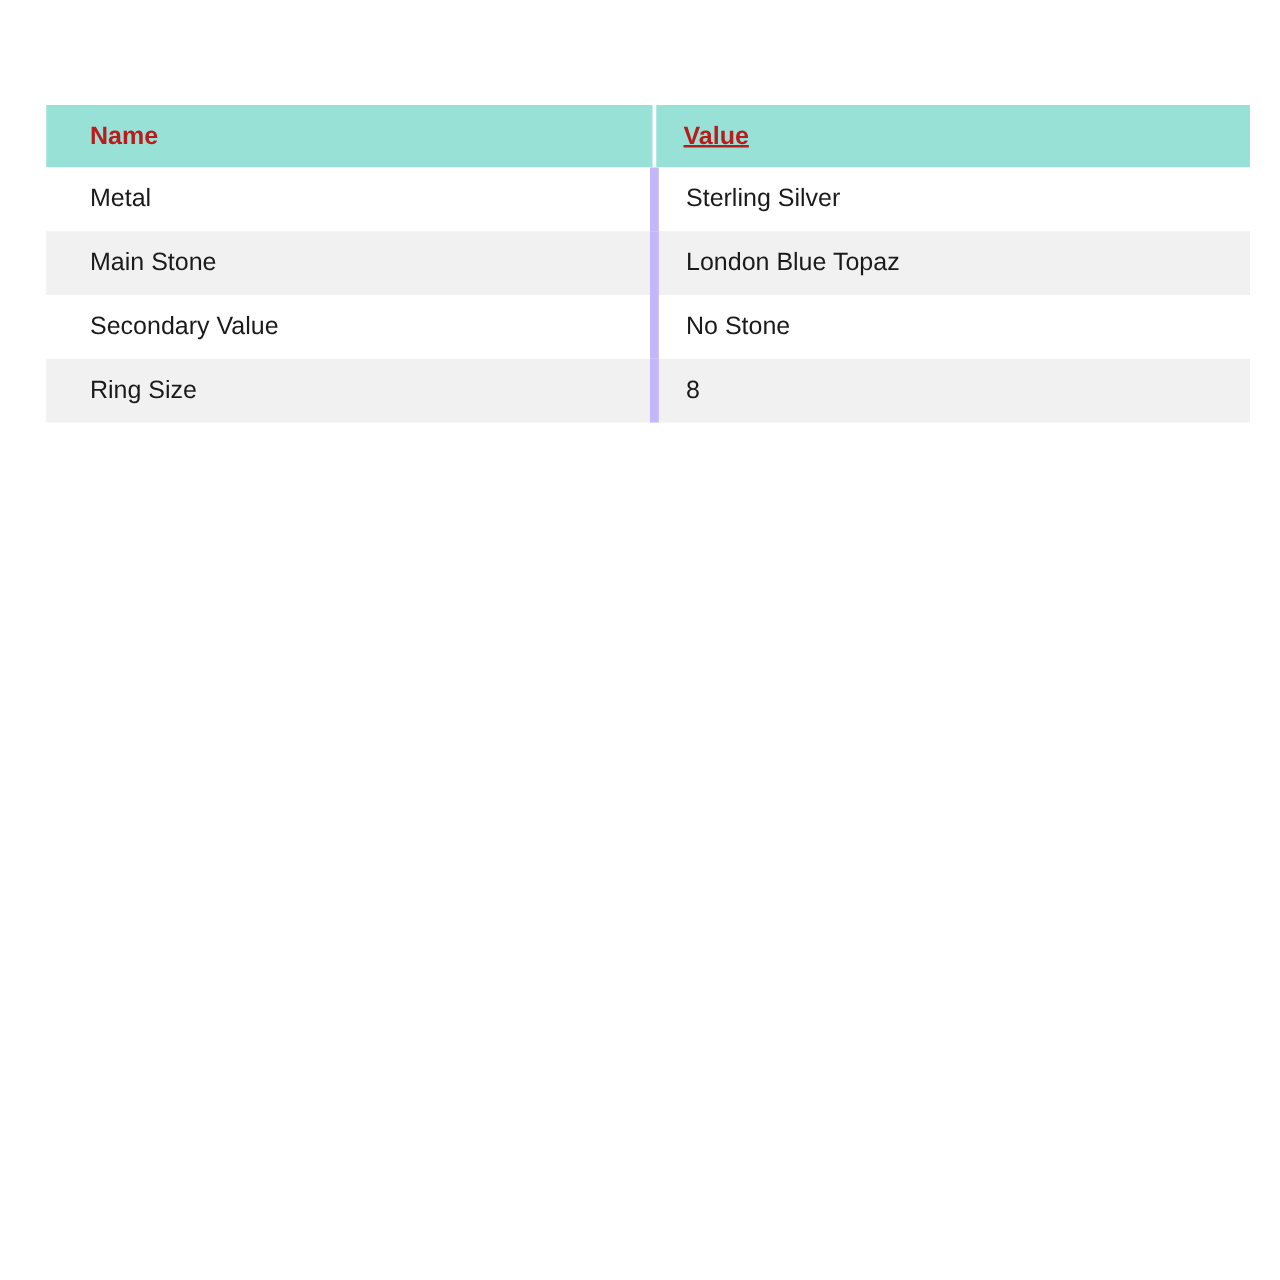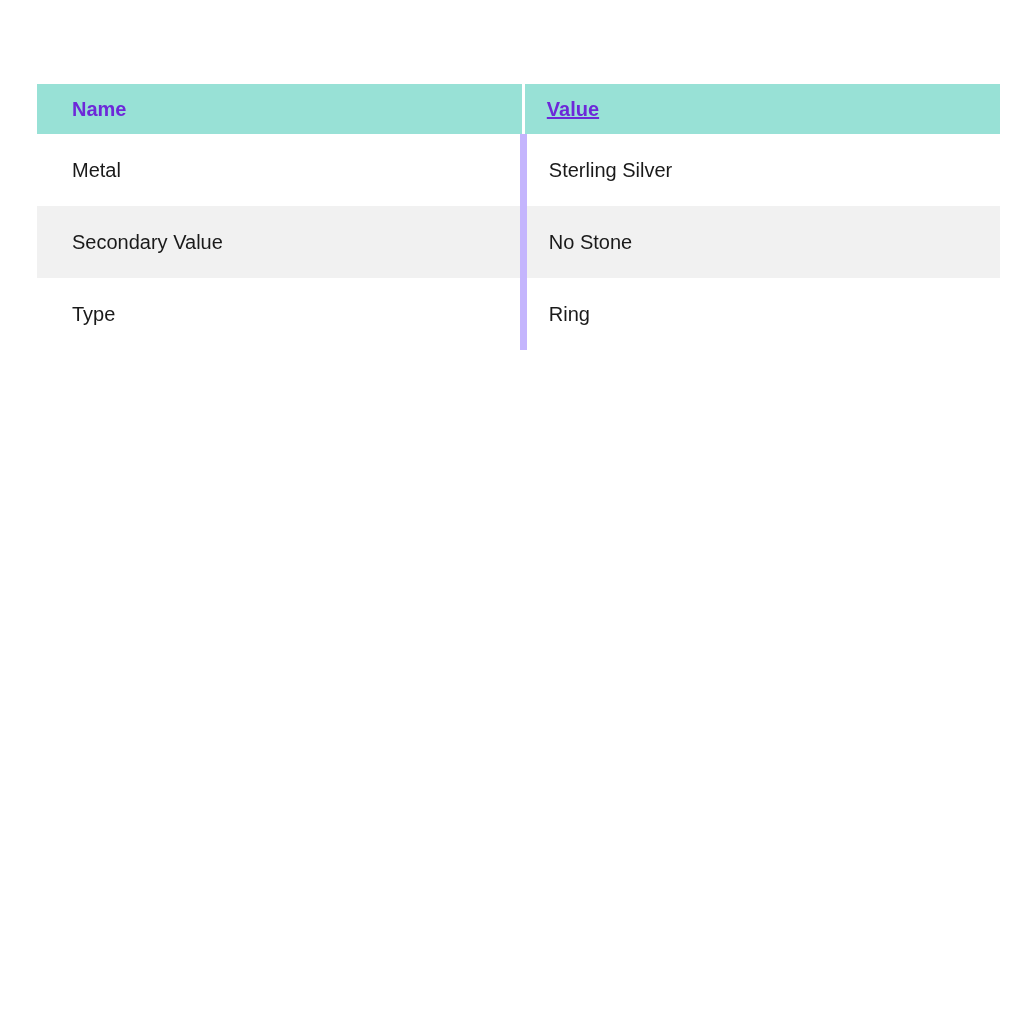--- a/index.html
+++ b/index.html
@@ -25,32 +25,32 @@
   }
   .attr-table col.name-col { width: 50.5%; }
   .attr-table col.value-col { width: 49.5%; }
 
   .attr-table th {
     background: #98e1d6;
     height: 50px;
     text-align: left;
     font-size: 20px;
     font-weight: 600;
-    color: #6d28d9;
+    color: #b91c1c;
     padding: 0 0 0 35px;
     vertical-align: middle;
   }
   .attr-table th.value-head {
     padding-left: 22px;
     border-left: 3px solid #ffffff;
     text-decoration: underline;
   }
 
   .attr-table td {
-    height: 72px;
+    height: 51px;
     font-size: 20px;
     font-weight: 400;
     color: #1a1a1a;
     padding: 0 0 0 35px;
     vertical-align: middle;
   }
   .attr-table td.value-cell {
     padding-left: 22px;
     border-left: 7px solid #c4b5fd;
   }
@@ -75,22 +75,26 @@
         <th class="name-head">Name</th>
         <th class="value-head">Value</th>
       </tr>
     </thead>
     <tbody>
       <tr>
         <td class="name-cell">Metal</td>
         <td class="value-cell">Sterling Silver</td>
       </tr>
       <tr>
+        <td class="name-cell">Main Stone</td>
+        <td class="value-cell">London Blue Topaz</td>
+      </tr>
+      <tr>
         <td class="name-cell">Secondary Value</td>
         <td class="value-cell">No Stone</td>
       </tr>
       <tr>
-        <td class="name-cell">Type</td>
-        <td class="value-cell">Ring</td>
+        <td class="name-cell">Ring Size</td>
+        <td class="value-cell">8</td>
       </tr>
     </tbody>
   </table>
 </div>
 
 </body></html>

